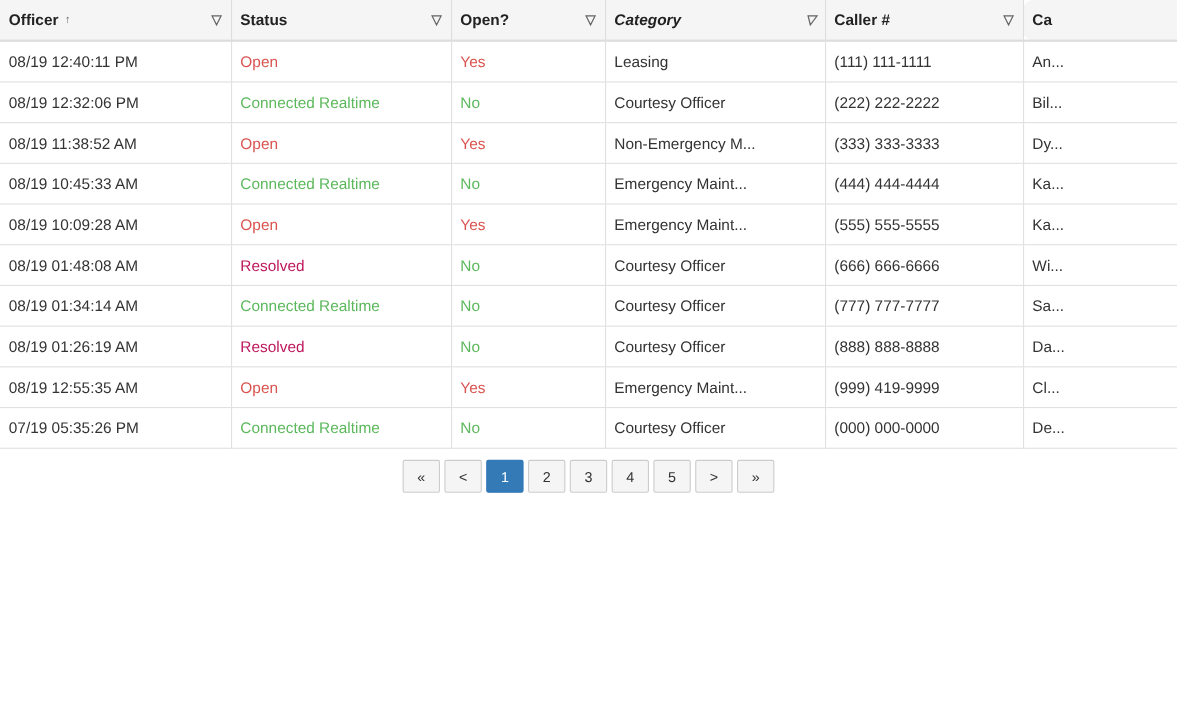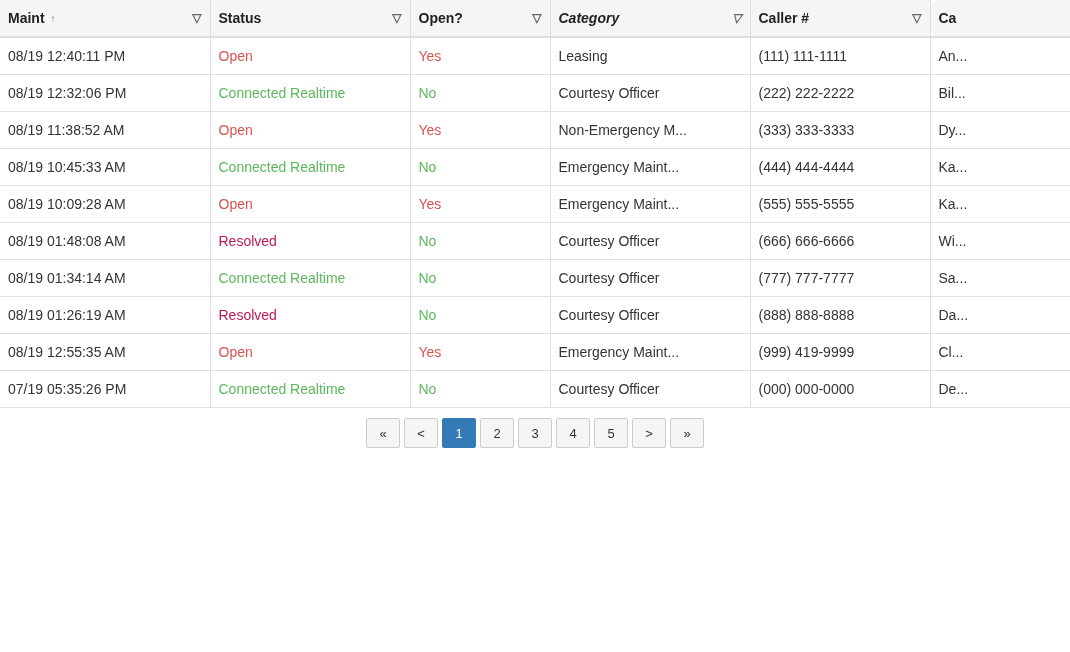--- a/index.html
+++ b/index.html
@@ -101,21 +101,21 @@
   </style>
 </head>
 <body>
 
 <div class="table-container">
   <table>
     <thead>
       <tr>
         <th class="col-opened">
           <div class="th-inner">
-            <span>Maint</span>
+            <span>Officer</span>
             <span class="sort-icon">↑</span>
             <span class="filter-icon">▽</span>
           </div>
         </th>
         <th class="col-status">
           <div class="th-inner">
             <span>Status</span>
             <span class="filter-icon">▽</span>
           </div>
         </th>

